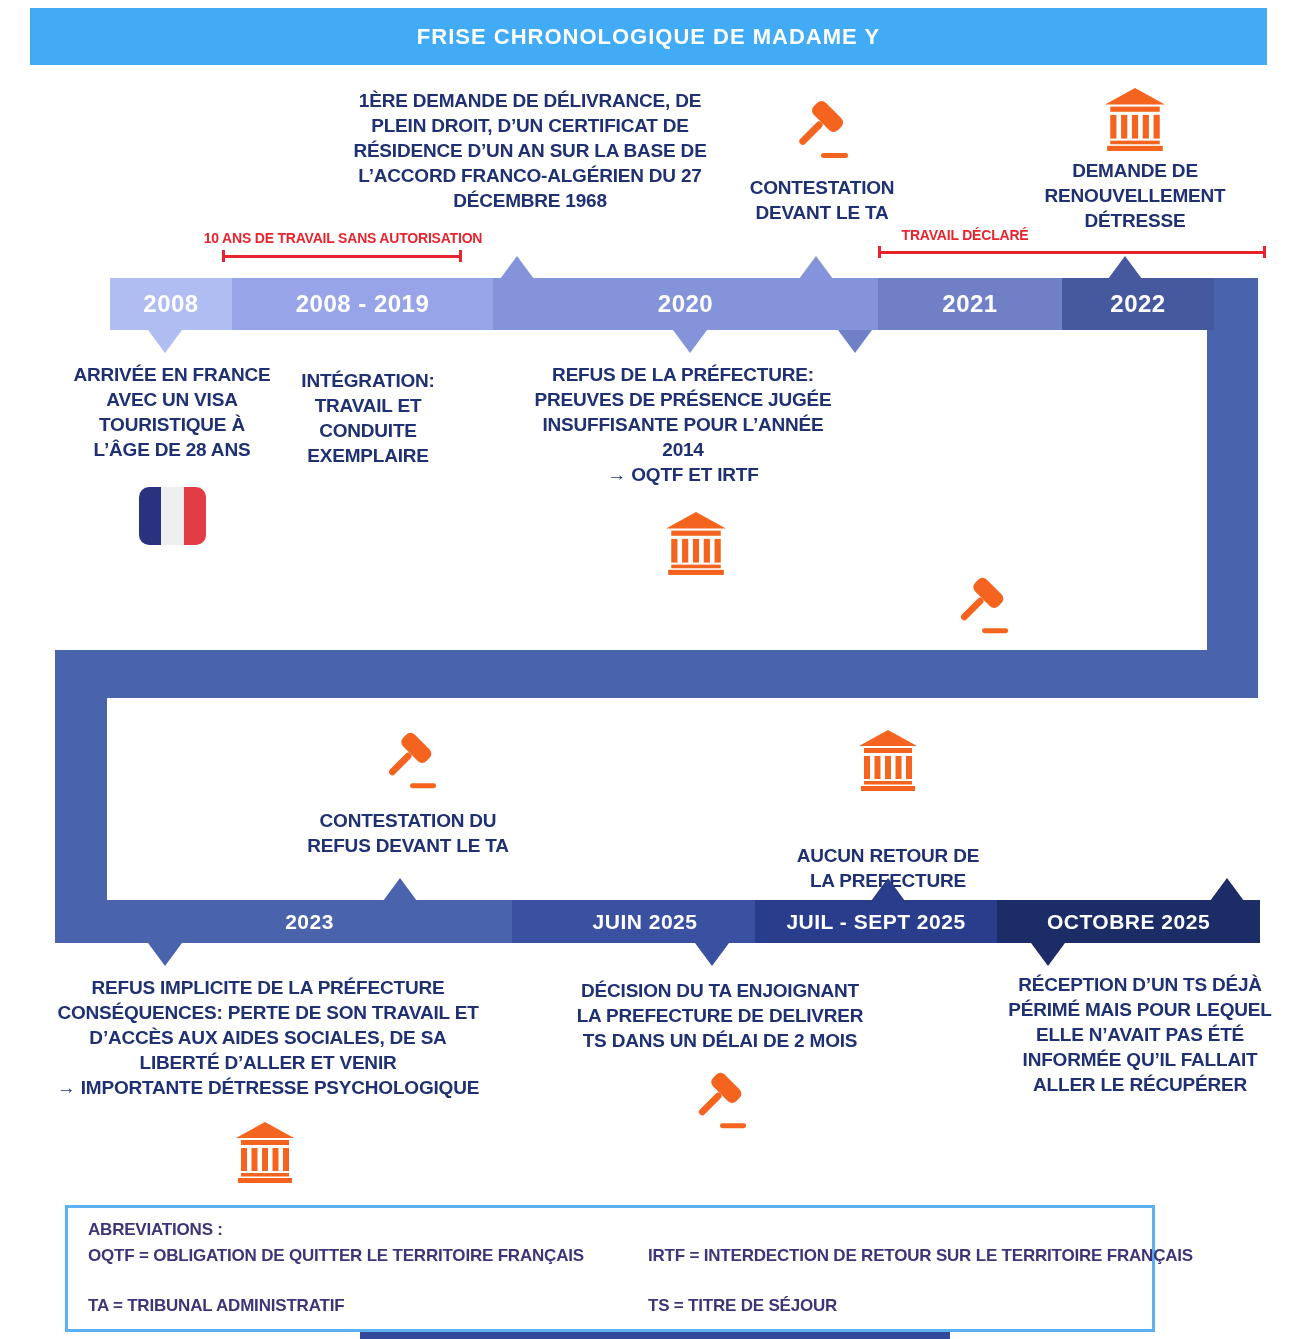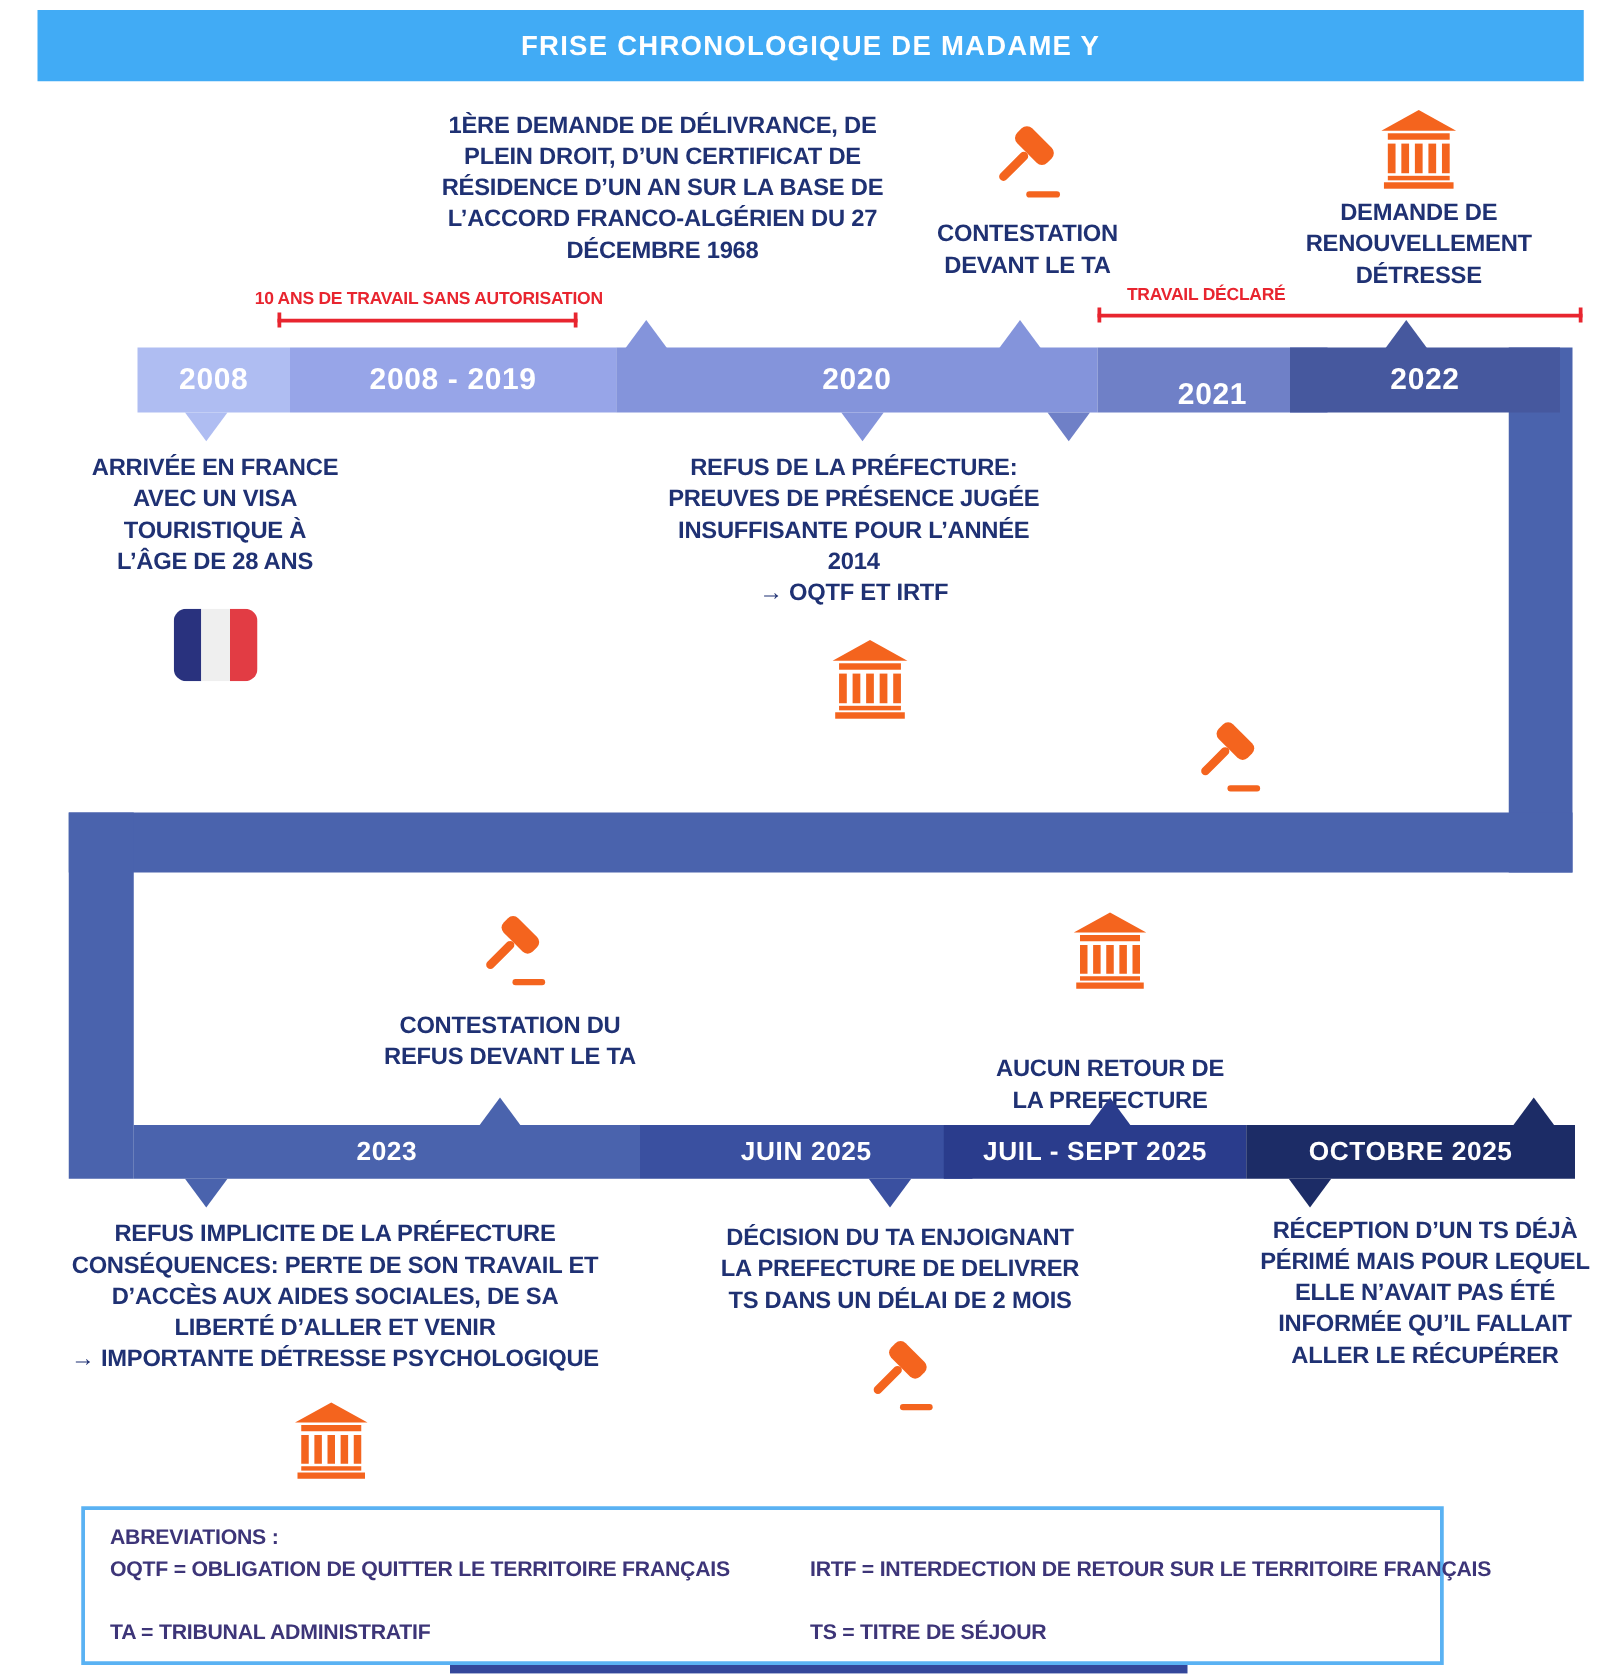--- a/index.html
+++ b/index.html
@@ -144,42 +144,46 @@
 
     <div class="seg c-s1" style="left:110px;width:122px;">
       <span>2008</span>
     </div>
     <div class="seg c-s2" style="left:232px;width:261px;">
       <span>2008 - 2019</span>
     </div>
     <div class="seg c-s3" style="left:493px;width:385px;">
       <span>2020</span>
     </div>
-    <div class="seg c-s4" style="left:878px;width:184px;align-items:flex-end;">
+    <div class="seg c-s4" style="left:878px;width:184px;">
       <span>2021</span>
     </div>
-    <div class="seg c-s5" style="left:1032px;width:216px;">
+    <div class="seg c-s5" style="left:1062px;width:152px;">
       <span>2022</span>
     </div>
 
     <div class="down-arrow a-s1" style="left:148px;top:330px;"></div>
     <div class="down-arrow a-s3" style="left:673px;top:330px;"></div>
     <div class="down-arrow a-s4" style="left:838px;top:330px;"></div>
   </div>
 
   <div class="note" style="left:62px;top:362px;width:220px;">ARRIVÉE EN FRANCE
 AVEC UN VISA
 TOURISTIQUE À
 L’ÂGE DE 28 ANS</div>
   <div class="flag">
     <div class="b"></div>
     <div class="w"></div>
     <div class="r"></div>
   </div>
 
+  <div class="note" style="left:258px;top:368px;width:220px;">INTÉGRATION:
+TRAVAIL ET
+CONDUITE
+EXEMPLAIRE</div>
 
   <div class="note" style="left:483px;top:362px;width:400px;">REFUS DE LA PRÉFECTURE:
 PREUVES DE PRÉSENCE JUGÉE
 INSUFFISANTE POUR L’ANNÉE
 2014
 → OQTF ET IRTF</div>
   <div class="icon" style="left:663px;top:510px;">
     <svg width="66" height="66" fill="#f4641e">
         <use href="#sym-bank"></use>
       </svg>

